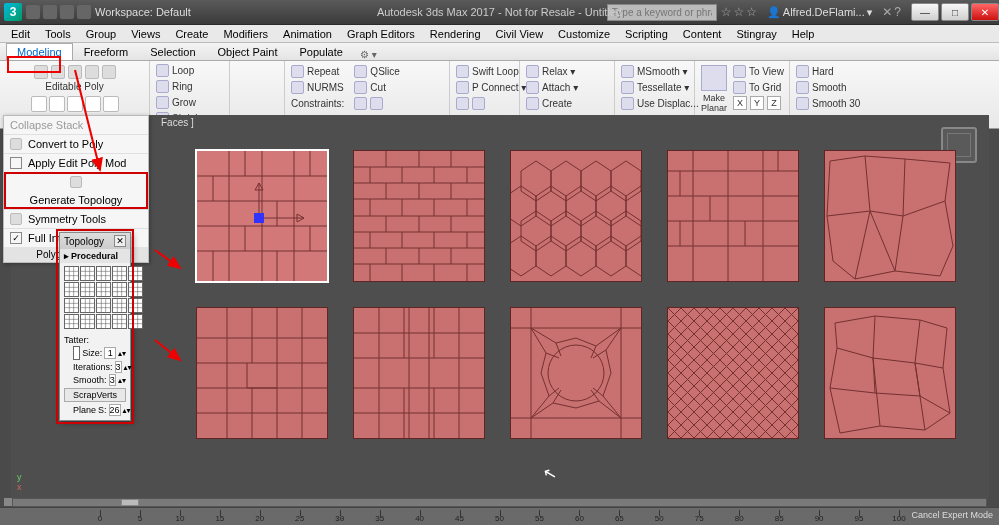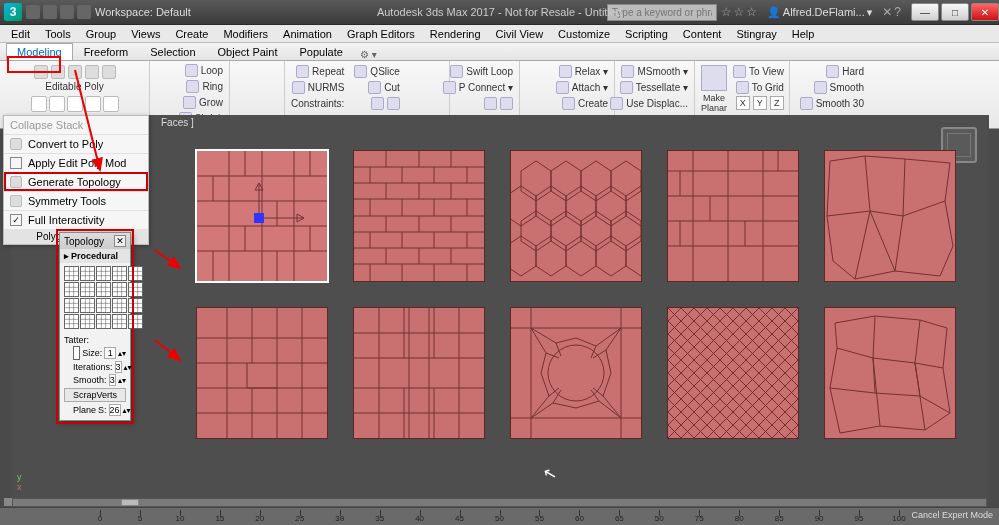--- a/index.html
+++ b/index.html
@@ -33,30 +33,30 @@
   
   .ribbon { height: 68px; background: linear-gradient(#f8f8f8,#e8e8e8); display:flex; border-bottom:1px solid #999; position:relative; font-size:10px; color:#333; }
   .ribbon-left { width: 150px; border-right:1px solid #ccc; display:flex; flex-direction:column; align-items:center; justify-content:flex-start; padding:4px; gap:2px; }
   .ribbon-left .icons { display:flex; gap:3px; }
   .ribbon-left .icons span { width:14px; height:14px; background:#ddd; border:1px solid #bbb; border-radius:2px; }
   .ribbon-left .ep { font-size:10px; }
   .ribbon-left .selrow { display:flex; gap:2px; margin-top:2px; }
   .ribbon-left .selrow span { width:16px; height:16px; border:1px solid #bbb; background:#fff; border-radius:2px; }
   .ribbon .group { border-right:1px solid #ccc; padding: 2px 6px; display:flex; flex-direction:column; position:relative; }
   .ribbon .group .gtitle { position:absolute; bottom:1px; left:0; right:0; text-align:center; font-size:9px; color:#777; }
-  .ribbon .cell { display:flex; align-items:center; gap:3px; height:16px; white-space:nowrap;justify-content:flex-end; }
+  .ribbon .cell { display:flex; align-items:center; gap:3px; height:16px; white-space:nowrap; }
   .ribbon .cell .ic { width:13px; height:13px; background:#dde; border:1px solid #aac; border-radius:2px; flex:none; }
   .axis-btn { width:14px; height:14px; border:1px solid #aaa; background:#fff; display:inline-flex; align-items:center; justify-content:center; font-size:9px; }
 
   
   .panel-left { position:absolute; left:3px; top:115px; width:146px; background:#f6f6f6; border:1px solid #bbb; font-size:11px; box-shadow: 1px 1px 4px rgba(0,0,0,.3); z-index:5; }
   .panel-left .row { padding: 3px 6px; display:flex; align-items:center; gap:6px; border-top:1px solid #e0e0e0; cursor:default; }
   .panel-left .row:first-child { border-top:none; }
   .panel-left .row.disabled { color:#999; }
-  .panel-left .row.highlight { outline: 2px solid #c00; outline-offset:-2px; }
+  .panel-left .row.highlight { outline: 2px solid #c00; outline-offset:-2px;flex-direction:column; }
   .panel-left .row .chk { width:12px; height:12px; border:1px solid #888; display:inline-flex; align-items:center; justify-content:center; font-size:9px; }
   .panel-left .hdr { background:#e3e3e3; font-size:10px; text-align:center; padding:2px; }
   .panel-left .ic { width:12px; height:12px; background:#ddd; border:1px solid #bbb; border-radius:2px; }
 
   
   .topo { position:absolute; left:59px; top:232px; width:72px; background:#f2f2f2; border:1px solid #888; box-shadow: 2px 2px 6px rgba(0,0,0,.4); z-index:6; outline:2px solid #c00; outline-offset:1px; }
   .topo .tbar { background: linear-gradient(#ddd,#ccc); font-size:10px; padding:2px 4px; display:flex; align-items:center; }
   .topo .tbar .x { margin-left:auto; width:12px; height:12px; border:1px solid #888; background:#eee; display:flex; align-items:center; justify-content:center; font-size:9px; cursor:default;}
   .topo .sect { padding: 3px 4px; font-size:9px; }
   .topo .sect-h { font-weight:bold; background:#e4e4e4; padding:2px 4px; font-size:9px; }

